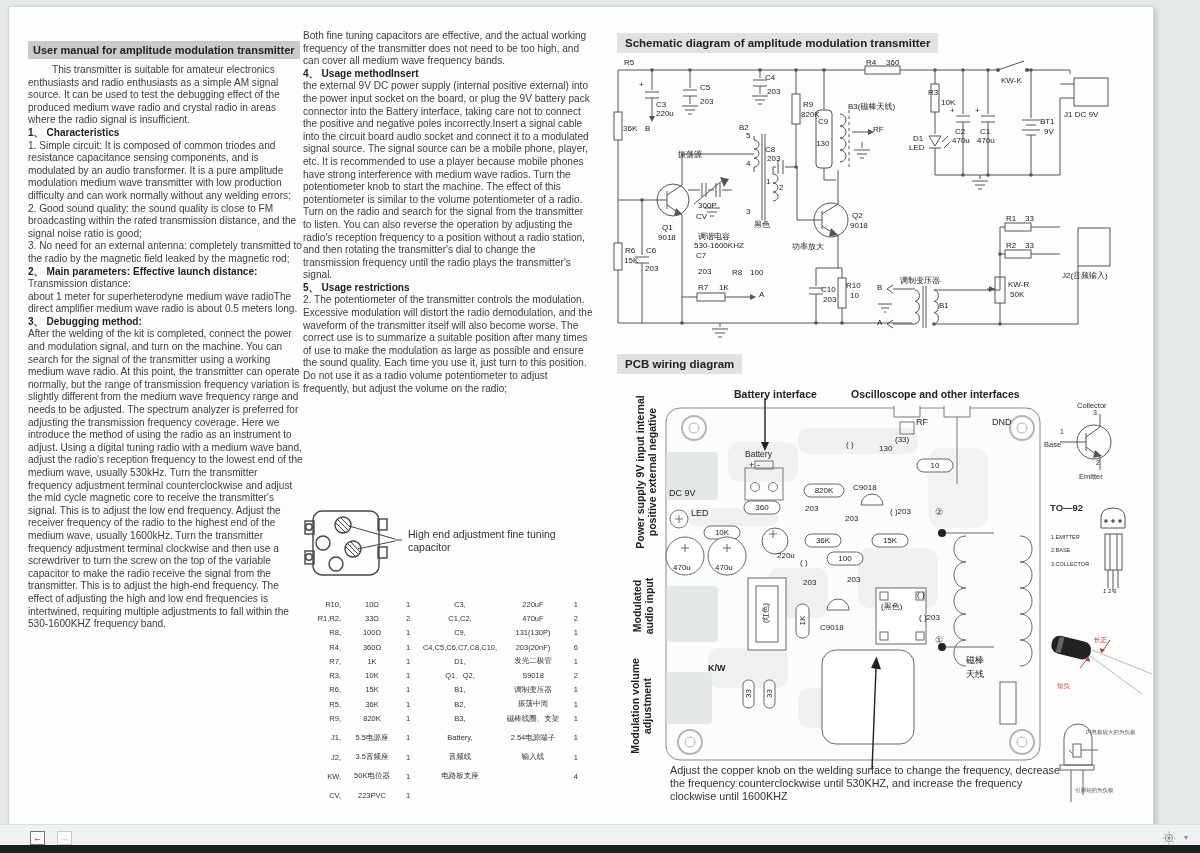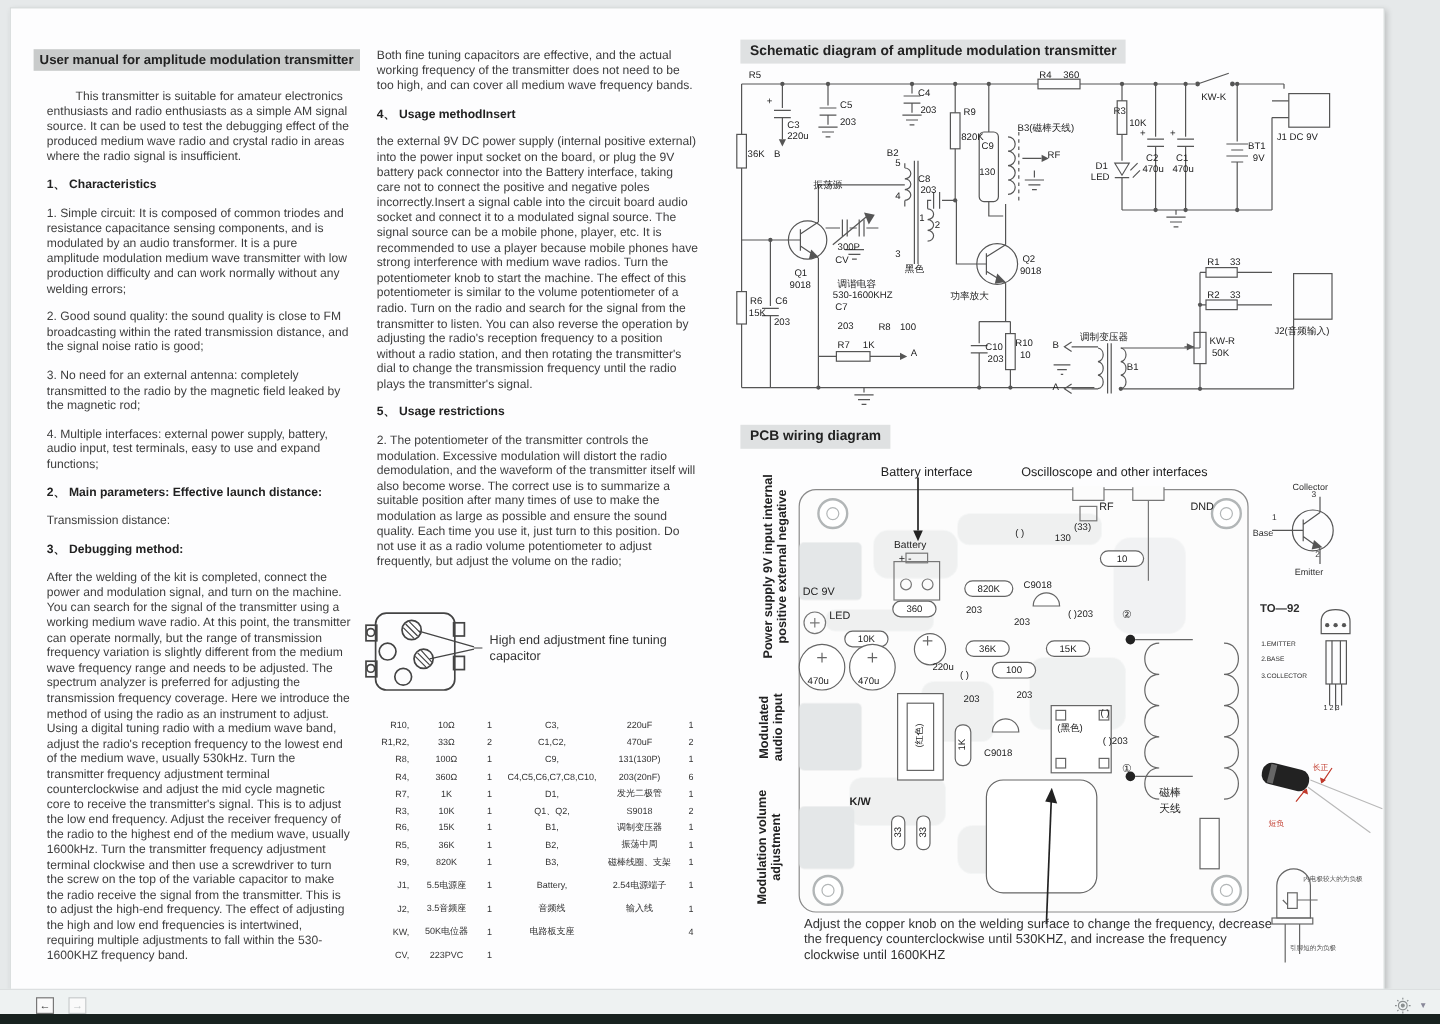--- a/index.html
+++ b/index.html
@@ -1,35 +1,35 @@
 <!DOCTYPE html>
 <html><head>
 <meta charset="utf-8">
 <style>
   html,body{margin:0;padding:0}
   body{width:1200px;height:853px;position:relative;background:#e6e9ea;font-family:"Liberation Sans",sans-serif;overflow:hidden;color:#3c3c3c}
   .abs{position:absolute}
   .page{position:absolute;left:8px;top:6px;width:1144px;height:818px;background:#fdfdfe;border:1px solid #d3d7d8;box-shadow:2px 2px 5px rgba(0,0,0,.18)}
   .t{position:absolute;white-space:nowrap;color:#2e2e2e}
   .col{position:absolute;font-size:10.1px;line-height:12.6px;color:#3d3d3d;text-align:left}
-  .col p{margin:11px}
+  .col p{margin:0}
   .bold{font-weight:bold;color:#222}
   .indent{text-indent:24px}
   .htitle{position:absolute;background:#c9cbcb;font-weight:bold;font-size:11px;color:#222;padding:3px 5px;white-space:nowrap}
   .gtitle{position:absolute;background:#dfe1e2;font-weight:bold;font-size:11.5px;color:#222;padding:4px 8px;white-space:nowrap}
   .parts{position:absolute;left:306px;top:597px;width:272px;font-size:7.5px;color:#333}
   .prow{display:grid;grid-template-columns:40px 52px 20px 84px 62px 14px;height:14.3px;align-items:center}
   .prow span{text-align:center;overflow:hidden}
   .prow .c1{text-align:right;padding-right:5px}
   .prow .c6{text-align:right}
   .prow:nth-of-type(10),.prow:nth-of-type(11),.prow:nth-of-type(12),.prow:nth-of-type(13){margin-top:5px}
   .sch{position:absolute;left:612px;top:58px;width:540px;height:290px}
   .pcb{position:absolute;left:648px;top:388px;width:400px;height:382px}
   .sch .t,.pcb .t{font-size:8px;color:#222}
-  .pcb .hd{font-size:10.5px;font-weight:400;color:#222}
+  .pcb .hd{font-size:10.5px;font-weight:700;color:#222}
   .pcb .m9{font-size:9px}
   .stx{text-align:center}
   .vrot{position:absolute;transform:rotate(-90deg);font-weight:600;color:#222;font-size:10.5px;line-height:12px;text-align:center}
   .note{position:absolute;left:670px;top:764px;width:392px;font-size:10.8px;line-height:13.2px;color:#333}
   .callout{position:absolute;left:408px;top:528px;width:160px;font-size:10.5px;line-height:13px;color:#333}
   .toolbar{position:absolute;left:0;top:824px;width:1200px;height:21px;background:#eef2f2;border-top:1px solid #dcdfe0}
   .navbtn{position:absolute;width:15px;height:14px;box-sizing:border-box;border:1px solid #777;background:#fafafa;font-size:9px;line-height:12px;text-align:center;color:#333;cursor:pointer}
   .navbtn.dis{border-color:#c6cacb;color:#bfc3c4}
   .darkstrip{position:absolute;left:0;top:845px;width:1200px;height:8px;background:#18221f}
   .caret{position:absolute;font-size:8px;color:#889}
@@ -41,23 +41,23 @@
 
 <div class="page"></div>
 
 <div class="htitle" style="left:28px;top:41px">User manual for amplitude modulation transmitter</div>
 <div class="col" style="left:28px;top:64px;width:276px">
   <p class="indent">This transmitter is suitable for amateur electronics enthusiasts and radio enthusiasts as a simple AM signal source. It can be used to test the debugging effect of the produced medium wave radio and crystal radio in areas where the radio signal is insufficient.</p>
   <p class="bold">1、 Characteristics</p>
   <p>1. Simple circuit: It is composed of common triodes and resistance capacitance sensing components, and is modulated by an audio transformer. It is a pure amplitude modulation medium wave transmitter with low production difficulty and can work normally without any welding errors;</p>
   <p>2. Good sound quality: the sound quality is close to FM broadcasting within the rated transmission distance, and the signal noise ratio is good;</p>
   <p>3. No need for an external antenna: completely transmitted to the radio by the magnetic field leaked by the magnetic rod;</p>
-  <p>4. Multiple interfaces: external power supply, battery, audio input, test terminals, easy to use and expand functions;</p>
   <p class="bold">2、 Main parameters: Effective launch distance:</p>
   <p> Transmission distance:</p>
+  <p>about 1 meter for superheterodyne medium wave radioThe direct amplifier medium wave radio is about 0.5 meters long.</p>
   <p class="bold">3、 Debugging method:</p>
   <p>After the welding of the kit is completed, connect the power and modulation signal, and turn on the machine. You can search for the signal of the transmitter using a working medium wave radio. At this point, the transmitter can operate normally, but the range of transmission frequency variation is slightly different from the medium wave frequency range and needs to be adjusted. The spectrum analyzer is preferred for adjusting the transmission frequency coverage. Here we introduce the method of using the radio as an instrument to adjust. Using a digital tuning radio with a medium wave band, adjust the radio's reception frequency to the lowest end of the medium wave, usually 530kHz. Turn the transmitter frequency adjustment terminal counterclockwise and adjust the mid cycle magnetic core to receive the transmitter's signal. This is to adjust the low end frequency. Adjust the receiver frequency of the radio to the highest end of the medium wave, usually 1600kHz. Turn the transmitter frequency adjustment terminal clockwise and then use a screwdriver to turn the screw on the top of the variable capacitor to make the radio receive the signal from the transmitter. This is to adjust the high-end frequency. The effect of adjusting the high and low end frequencies is intertwined, requiring multiple adjustments to fall within the 530-1600KHZ frequency band.</p>
 </div>
 
 <div class="col" style="left:303px;top:30px;width:290px">
   <p>Both fine tuning capacitors are effective, and the actual working frequency of the transmitter does not need to be too high, and can cover all medium wave frequency bands.</p>
   <p class="bold">4、 Usage methodInsert</p>
   <p>the external 9V DC power supply (internal positive external) into the power input socket on the board, or plug the 9V battery pack connector into the Battery interface, taking care not to connect the positive and negative poles incorrectly.Insert a signal cable into the circuit board audio socket and connect it to a modulated signal source. The signal source can be a mobile phone, player, etc. It is recommended to use a player because mobile phones have strong interference with medium wave radios. Turn the potentiometer knob to start the machine. The effect of this potentiometer is similar to the volume potentiometer of a radio. Turn on the radio and search for the signal from the transmitter to listen. You can also reverse the operation by adjusting the radio's reception frequency to a position without a radio station, and then rotating the transmitter's dial to change the transmission frequency until the radio plays the transmitter's signal.</p>
   <p class="bold">5、 Usage restrictions</p>
   <p>2. The potentiometer of the transmitter controls the modulation. Excessive modulation will distort the radio demodulation, and the waveform of the transmitter itself will also become worse. The correct use is to summarize a suitable position after many times of use to make the modulation as large as possible and ensure the sound quality. Each time you use it, just turn to this position. Do not use it as a radio volume potentiometer to adjust frequently, but adjust the volume on the radio;</p>
@@ -295,21 +295,21 @@
   <span class="t" style="left:12px;top:56">R5</span>
   <span class="t" style="left:11px;top:66px">36K</span>
   <span class="t" style="left:27px;top:22px">+</span>
   <span class="t" style="left:44px;top:42px">C3</span>
   <span class="t" style="left:44px;top:51px">220u</span>
   <span class="t" style="left:33px;top:66px">B</span>
   <span class="t" style="left:88px;top:25px">C5</span>
   <span class="t" style="left:88px;top:39px">203</span>
   <span class="t" style="left:153px;top:15px">C4</span>
   <span class="t" style="left:155px;top:29px">203</span>
-  <span class="t" style="left:191px;top:31px">R9</span>
+  <span class="t" style="left:191px;top:42px">R9</span>
   <span class="t" style="left:189px;top:52px">820K</span>
   <span class="t" style="left:127px;top:65px">B2</span>
   <span class="t" style="left:134px;top:73px">5</span>
   <span class="t" style="left:134px;top:101px">4</span>
   <span class="t" style="left:134px;top:149px">3</span>
   <span class="t" style="left:154px;top:119px">1</span>
   <span class="t" style="left:167px;top:125px">2</span>
   <span class="t" style="left:66px;top:91px">振荡源</span>
   <span class="t" style="left:206px;top:59px">C9</span>
   <span class="t" style="left:204px;top:81px">130</span>

